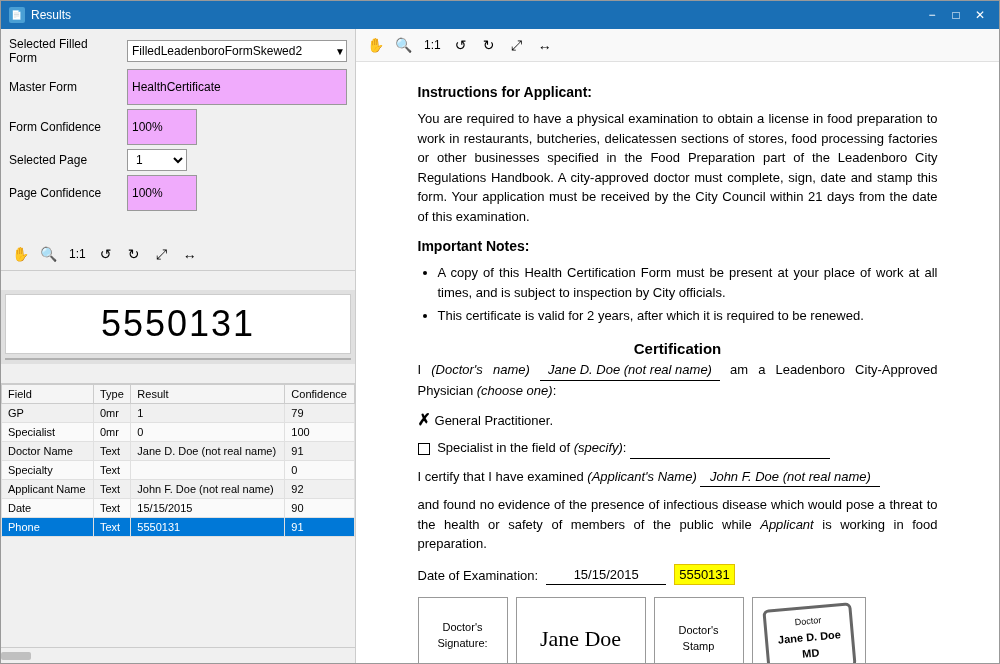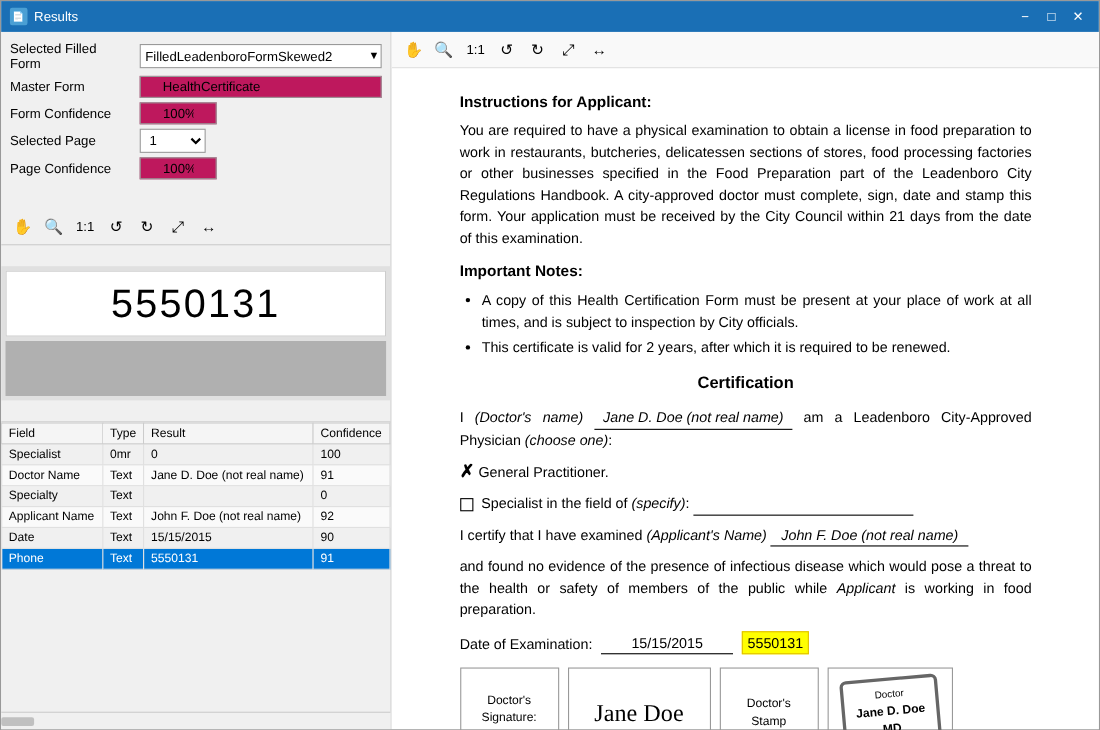--- a/index.html
+++ b/index.html
@@ -14,21 +14,21 @@
     .title-btn { width: 22px; height: 20px; border: none; background: transparent; color: white; cursor: pointer; font-size: 12px; display: flex; align-items: center; justify-content: center; }
 
     
     .main-content { display: flex; flex: 1; overflow: hidden; }
 
     
     .left-panel { width: 355px; flex-shrink: 0; display: flex; flex-direction: column; border-right: 1px solid #ccc; background: #f0f0f0; gap: 19px; }
     .form-fields { padding: 8px; display: flex; flex-direction: column; gap: 4px; }
     .field-row { display: flex; align-items: center; gap: 8px; }
     .field-label { width: 110px; font-size: 12px; color: #000; flex-shrink: 0; }
-    .field-input { flex: 1; height: 20px; border: 1px solid #999; background: #be185d; padding: 2px 20px; font-size: 12px; }
+    .field-input { flex: 1; height: 36px; border: 1px solid #999; background: #f0abfc; padding: 2px 4px; font-size: 12px; }
     .field-input-dropdown { display: flex; flex: 1; position: relative; }
     .field-input-dropdown select { width: 100%; height: 22px; border: 1px solid #999; background: white; padding: 2px 4px; font-size: 12px; appearance: none; }
     .dropdown-arrow { position: absolute; right: 2px; top: 50%; transform: translateY(-50%); pointer-events: none; font-size: 10px; }
     .field-select-small { display: flex; align-items: center; gap: 4px; }
     .field-select-small select { height: 22px; border: 1px solid #999; background: white; padding: 2px 4px; font-size: 12px; }
 
     
     .toolbar { padding: 4px 8px; display: flex; align-items: center; gap: 4px; border-bottom: 1px solid #ccc; }
     .tool-btn { width: 24px; height: 24px; border: 1px solid transparent; background: transparent; cursor: pointer; display: flex; align-items: center; justify-content: center; font-size: 14px; border-radius: 2px; }
     .tool-label { font-size: 12px; padding: 0 4px; }
@@ -55,21 +55,21 @@
     
     .right-panel ::-webkit-scrollbar { width: 16px; }
     .right-panel ::-webkit-scrollbar-track { background: #f0f0f0; }
     .right-panel ::-webkit-scrollbar-thumb { background: #c0c0c0; border: 2px solid #f0f0f0; }
 
     .doc-title { font-weight: bold; font-size: 14px; margin-bottom: 6px; }
     .doc-text { margin-bottom: 10px; text-align: justify; }
     .doc-section-title { font-weight: bold; font-size: 14px; margin-bottom: 6px; margin-top: 0; }
     .doc-list { margin-left: 20px; margin-bottom: 10px; }
     .doc-list li { margin-bottom: 4px; text-align: justify; }
-    .cert-title { text-align: center; font-weight: bold; font-size: 15px; margin: 12px 0 10px; }
+    .cert-title { text-align: center; font-weight: bold; font-size: 15px; margin: 12px 0 0; }
     .cert-line { margin-bottom: 8px; text-align: justify; }
     .cert-field { border-bottom: 1px solid #000; display: inline-block; min-width: 180px; text-align: center; font-style: italic; }
     .cert-checkbox-line { margin-bottom: 6px; }
     .cert-checkbox { display: inline-block; width: 12px; height: 12px; border: 1px solid #000; vertical-align: middle; margin-right: 4px; }
     .cert-date-line { display: flex; align-items: flex-end; gap: 8px; margin-bottom: 12px; flex-wrap: wrap; }
     .cert-date-field { border-bottom: 1px solid #000; display: inline-block; min-width: 120px; text-align: center; }
     .cert-highlight { background: yellow; padding: 0 4px; border: 1px solid #e0c000; }
     .stamp-row { display: flex; gap: 8px; margin-top: 10px; }
     .stamp-cell { border: 1px solid #999; padding: 8px 12px; text-align: center; min-width: 90px; min-height: 70px; display: flex; flex-direction: column; align-items: center; justify-content: center; }
     .signature-cell { border: 1px solid #999; padding: 8px 12px; min-width: 130px; display: flex; align-items: center; justify-content: center; font-family: cursive; font-size: 22px; }
@@ -152,20 +152,26 @@
         <table>
           <thead>
             <tr>
               <th>Field</th>
               <th>Type</th>
               <th>Result</th>
               <th>Confidence</th>
             </tr>
           </thead>
           <tbody id="table-body">
+          <tr>
+                <td>GP</td>
+                <td>0mr</td>
+                <td>1</td>
+                <td>79</td>
+              </tr>
               <tr>
                 <td>Specialist</td>
                 <td>0mr</td>
                 <td>0</td>
                 <td>100</td>
               </tr>
               <tr>
                 <td>Doctor Name</td>
                 <td>Text</td>
                 <td>Jane D. Doe (not real name)</td>

